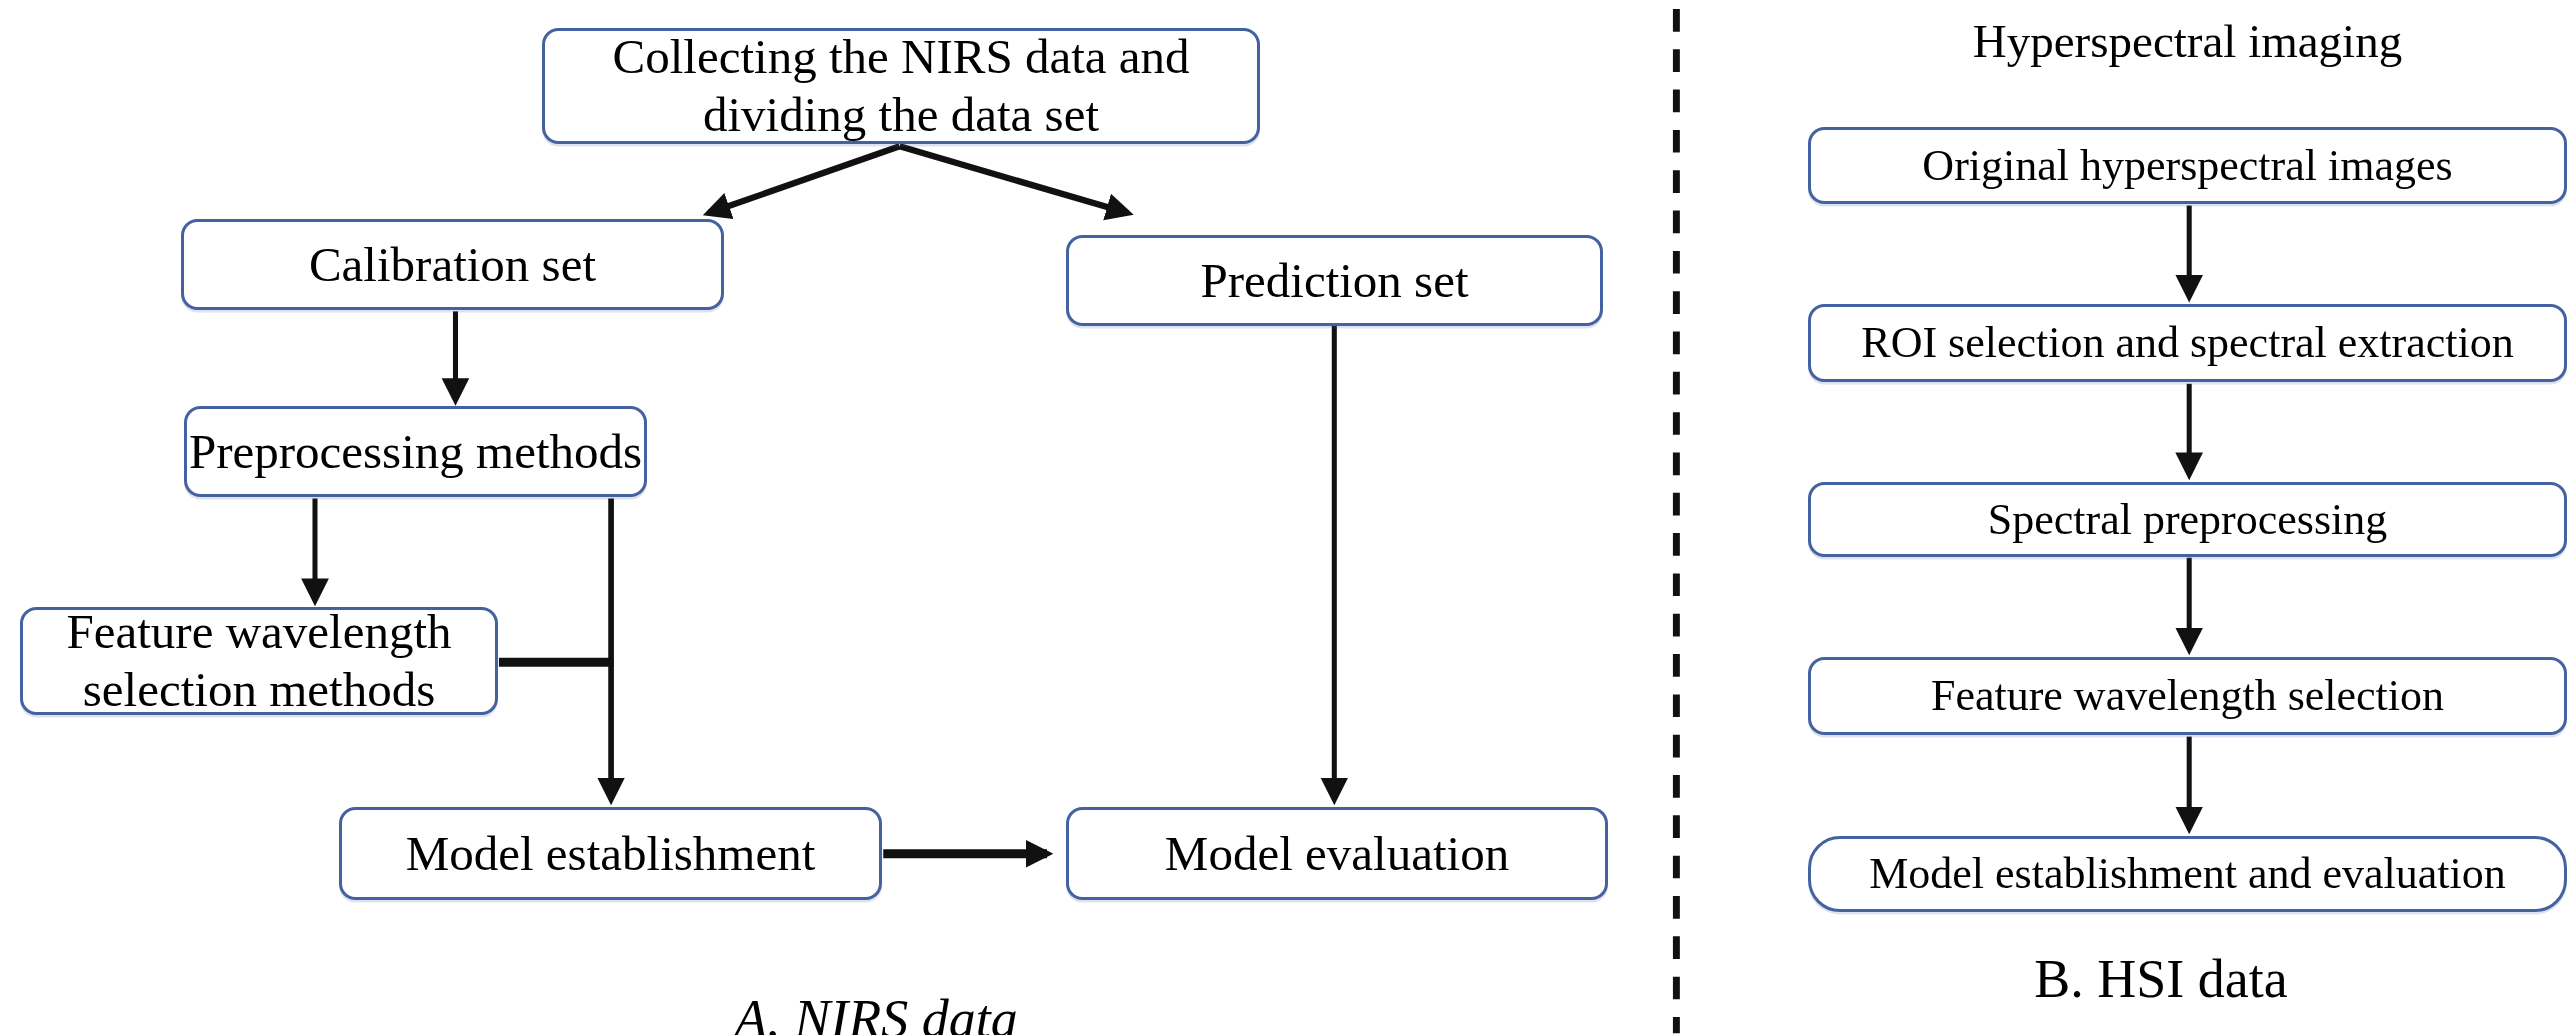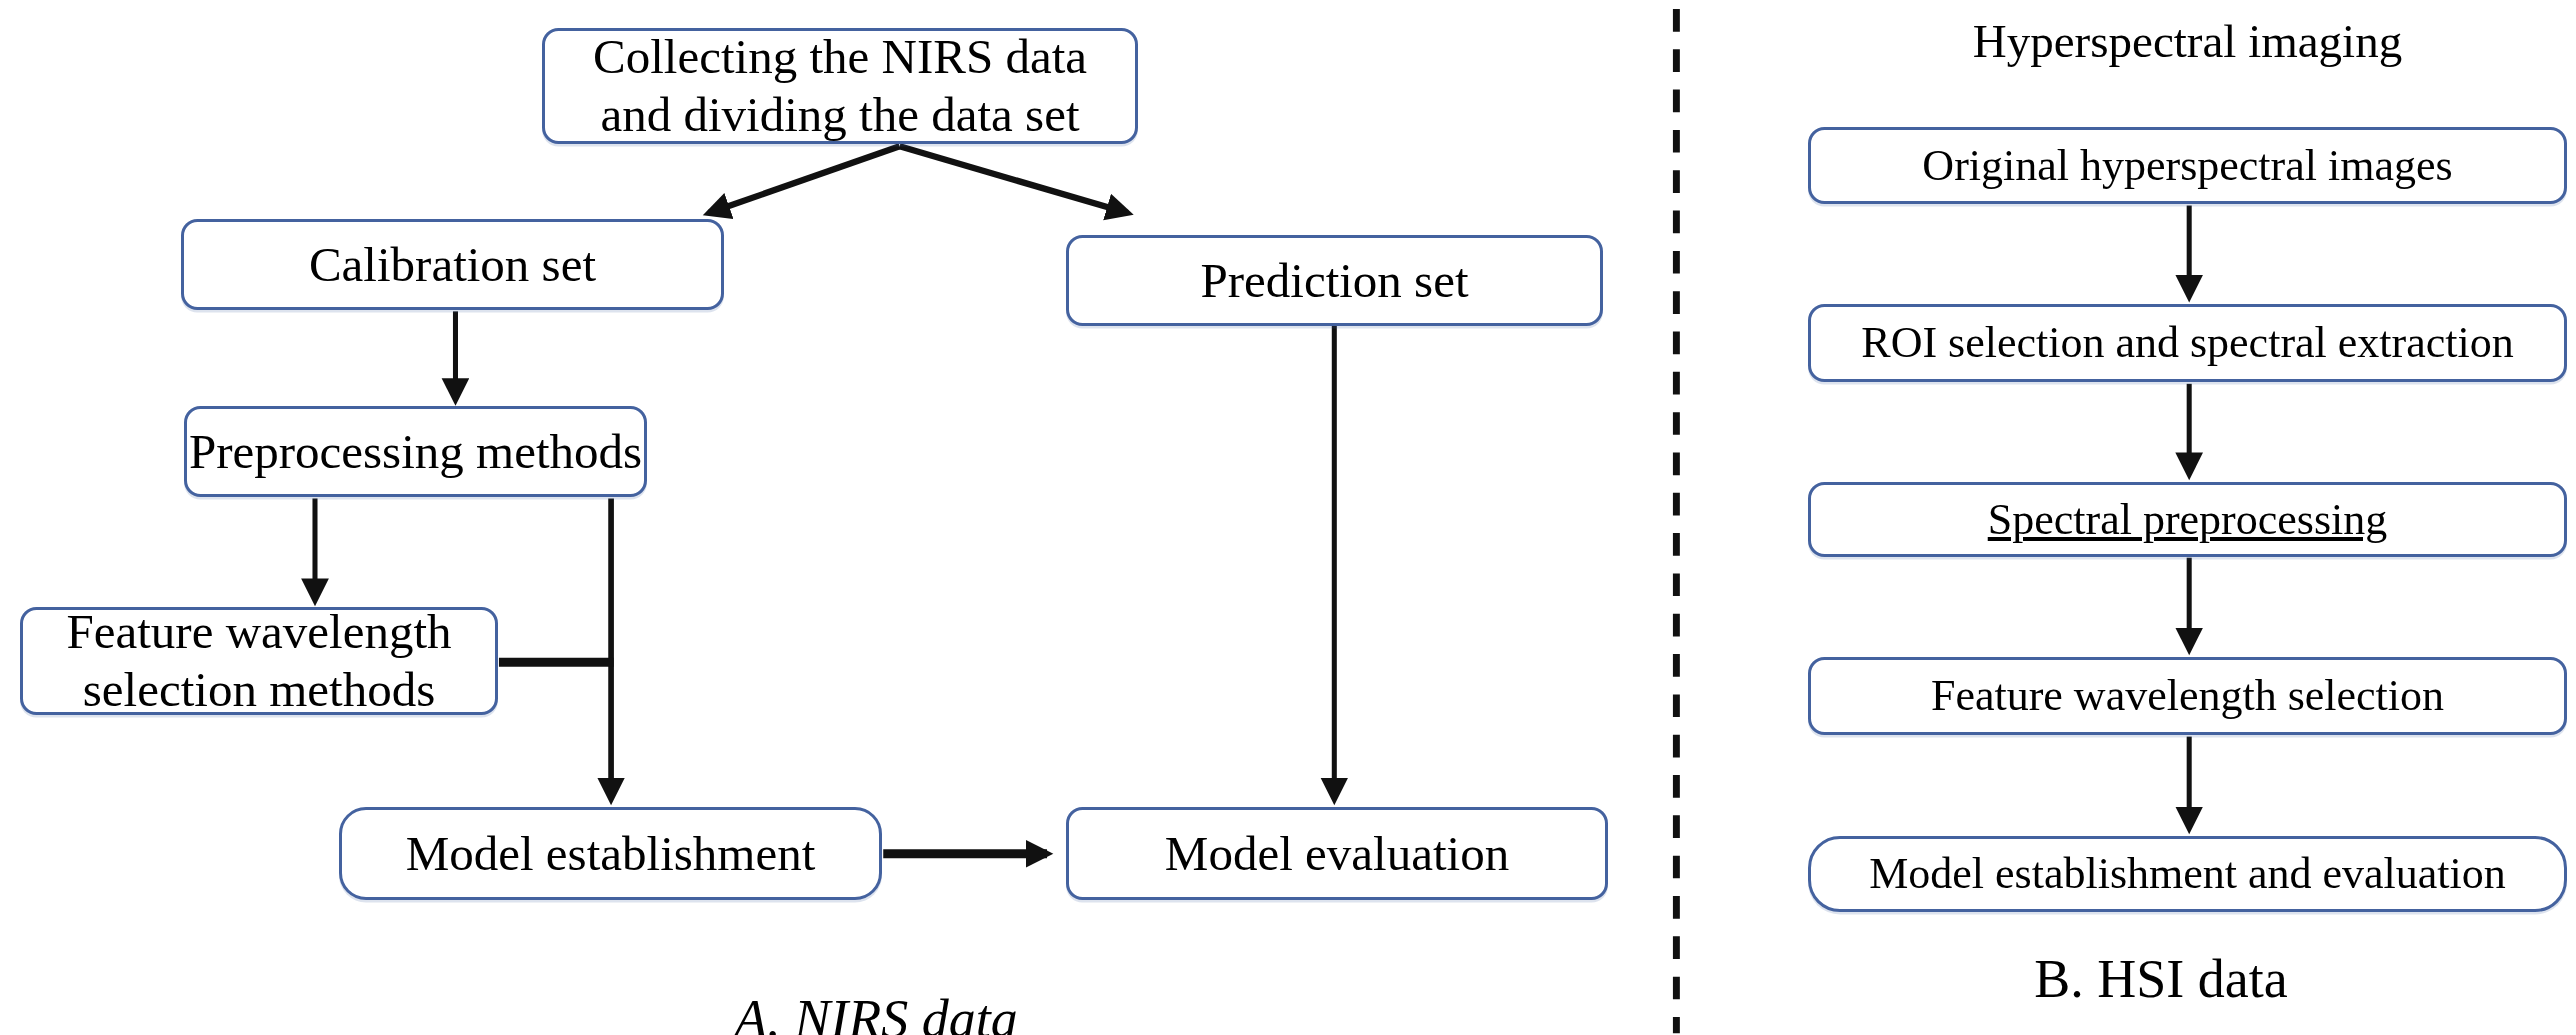--- a/index.html
+++ b/index.html
@@ -62,43 +62,43 @@
     <line x1="2118" y1="494" x2="2118" y2="1268" stroke-width="8" marker-end="url(#arrow)"></line>
 
     <line x1="2661" y1="14" x2="2661" y2="1640" stroke-width="11" stroke-dasharray="36 28"></line>
 
     <line x1="3475" y1="326" x2="3475" y2="470" stroke-width="8" marker-end="url(#arrow)"></line>
     <line x1="3475" y1="609" x2="3475" y2="752" stroke-width="8" marker-end="url(#arrow)"></line>
     <line x1="3475" y1="885" x2="3475" y2="1030" stroke-width="8" marker-end="url(#arrow)"></line>
     <line x1="3475" y1="1169" x2="3475" y2="1314" stroke-width="8" marker-end="url(#arrow)"></line>
   </svg>
 
-  <div class="box" style="left:542px;top:28px;width:596px;height:116px;">Collecting the NIRS data and dividing the data set</div>
+  <div class="box" style="left:542px;top:28px;width:718px;height:116px;">Collecting the NIRS data and dividing the data set</div>
 
   <div class="box oneline" style="left:181px;top:219px;width:543px;height:91px;">Calibration set</div>
 
   <div class="box oneline" style="left:1066px;top:219px;width:537px;height:91px;margin-top:16px;">Prediction set</div>
 
   <div class="box oneline" style="left:184px;top:406px;width:463px;height:91px;">Preprocessing methods</div>
 
   <div class="box" style="left:20px;top:607px;width:478px;height:108px;padding:0 16px;">Feature wavelength selection methods</div>
 
-  <div class="box oneline" style="left:339px;top:807px;width:543px;height:93px;border-radius:27px;">Model establishment</div>
+  <div class="box oneline" style="left:339px;top:807px;width:543px;height:93px;">Model establishment</div>
 
   <div class="box oneline" style="left:1066px;top:807px;width:542px;height:93px;">Model evaluation</div>
 
   <div class="label caption" style="left:605px;top:988px;width:542px;font-style:italic;">A. NIRS data</div>
 
   <div class="label panel-title" style="left:1808px;top:14px;width:759px;">Hyperspectral imaging</div>
 
   <div class="box rbox" style="left:1808px;top:127px;width:759px;height:77px;">Original hyperspectral images</div>
 
   <div class="box rbox" style="left:1808px;top:304px;width:759px;height:78px;">ROI selection and spectral extraction</div>
 
-  <div class="box rbox" style="left:1808px;top:482px;width:759px;height:75px;text-decoration:underline;">Spectral preprocessing</div>
+  <div class="box rbox" style="left:1808px;top:482px;width:759px;height:75px;">Spectral preprocessing</div>
 
   <div class="box rbox" style="left:1808px;top:657px;width:759px;height:78px;">Feature wavelength selection</div>
 
   <div class="box rbox" style="left:1808px;top:836px;width:759px;height:76px;border-radius:32px;">Model establishment and evaluation</div>
 
   <div class="label caption" style="left:1890px;top:948px;width:542px;">B. HSI data</div>
 
 </div>
 
 

